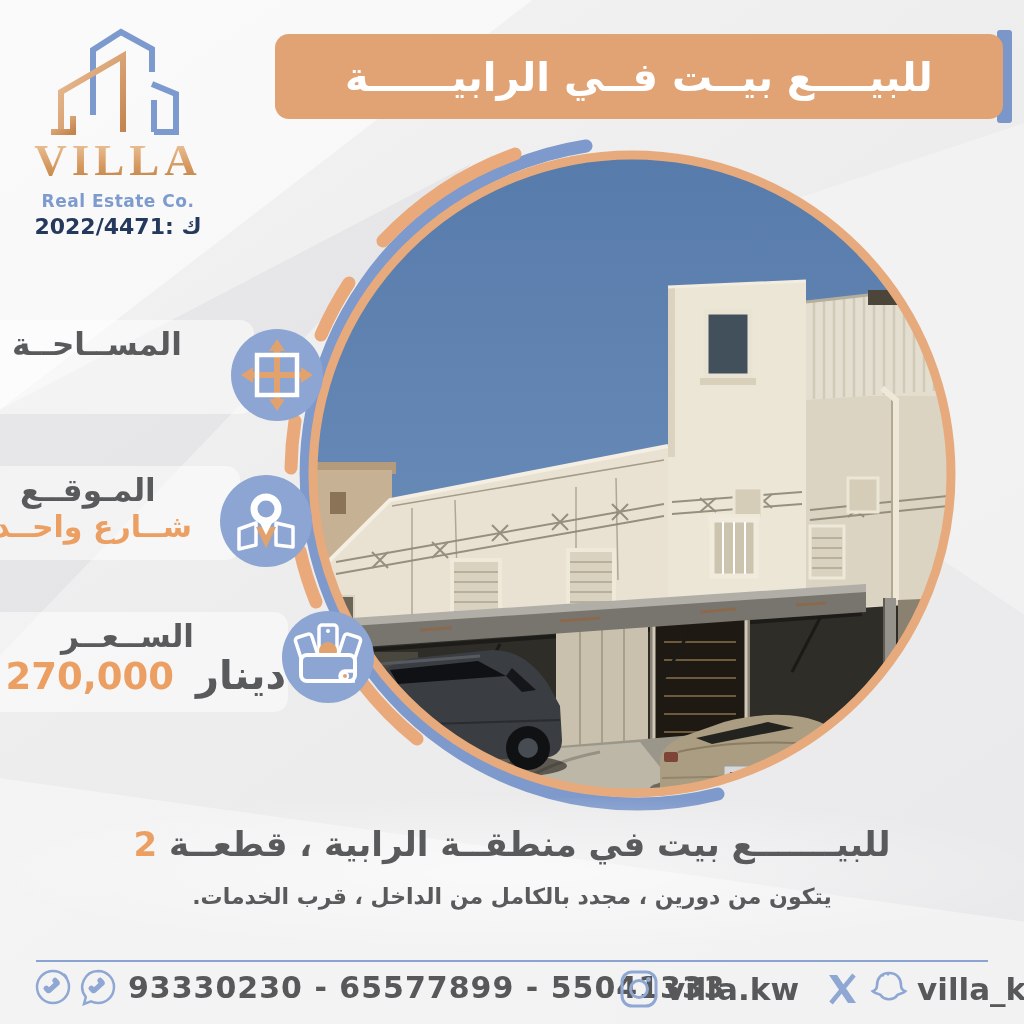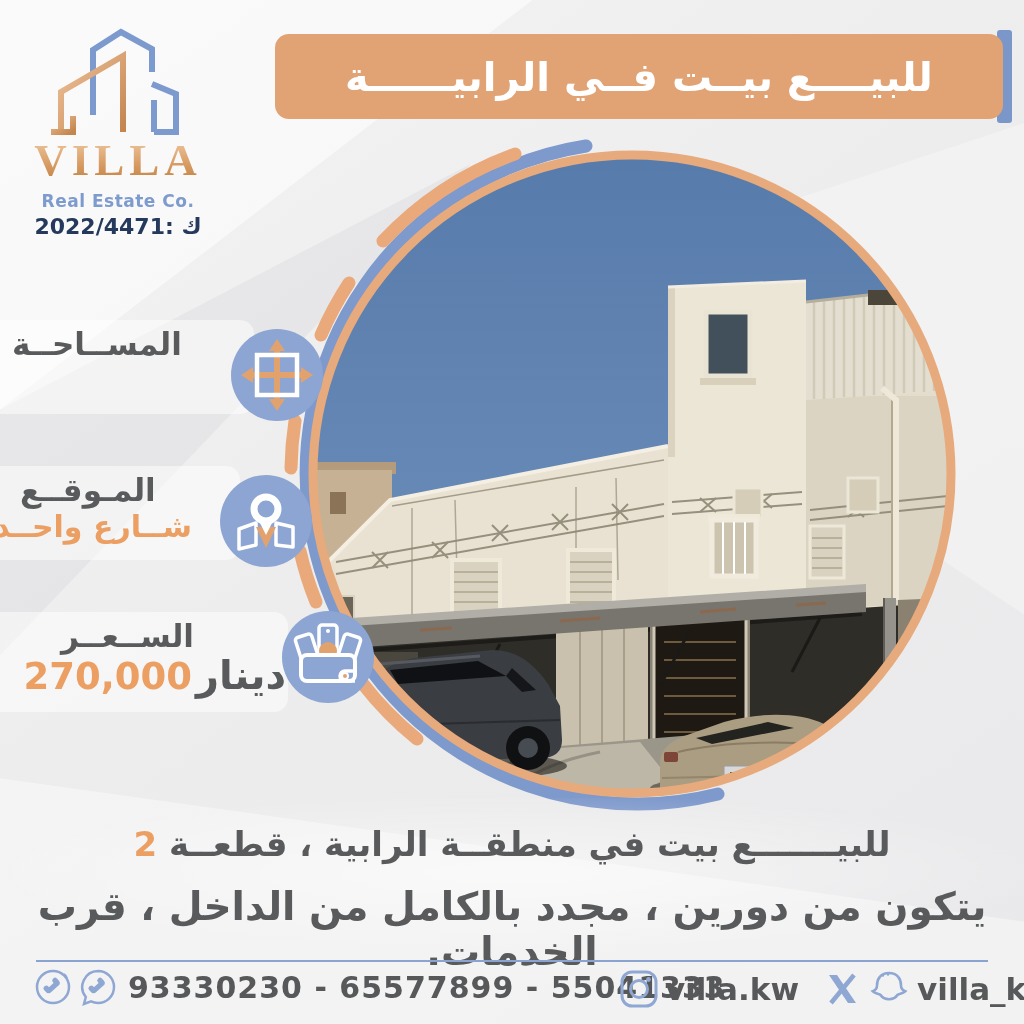--- a/index.html
+++ b/index.html
@@ -36,21 +36,21 @@
   
   .band{position:absolute;left:0;background:rgba(255,255,255,.5);border-radius:0 14px 14px 0;}
   .spec-label{position:absolute;direction:rtl;text-align:left;color:#595a5c;font-weight:bold;font-size:31px;white-space:nowrap;}
   .spec-value{position:absolute;display:flex;justify-content:flex-end;align-items:baseline;white-space:nowrap;}
   .orange{color:#ec9f63;}
   .dark{color:#595a5c;}
 
   
   .desc-glow{position:absolute;left:0;top:798px;width:1024px;height:150px;background:radial-gradient(ellipse at 50% 50%,rgba(255,255,255,.55),rgba(255,255,255,0) 75%);}
   .desc1{position:absolute;left:0;top:824px;width:1024px;text-align:center;direction:rtl;font-size:34px;font-weight:bold;color:#595a5c;}
-  .desc2{position:absolute;left:0;top:884px;width:1024px;text-align:center;direction:rtl;font-size:39px;font-weight:bold;color:#595a5c;}
+  .desc2{position:absolute;left:0;top:884px;width:1024px;text-align:center;direction:rtl;font-size:22px;font-weight:bold;color:#595a5c;}
   .desc1 .hl{color:#ec9f63;}
 
   
   .footer-line{position:absolute;left:36px;top:960px;width:952px;height:2px;background:#8aa3d0;}
   .footer{position:absolute;left:0;top:968px;width:1024px;height:56px;}
   .fgroup{position:absolute;display:flex;align-items:center;}
   .fg-left{left:34px;top:0;gap:6px;}
   .fg-right{left:618px;top:0;gap:5px;}
   .fnum{color:#57585a;font-weight:bold;font-size:30px;letter-spacing:1px;white-space:nowrap;margin-left:4px;}
   .fhandle{color:#57585a;font-weight:bold;font-size:31px;white-space:nowrap;}
@@ -363,21 +363,21 @@
   </svg>
 
   <div class="spec-label" style="top:326px;left:12px;width:200px;">المســاحــة</div>
 
   <div class="spec-label" style="top:472px;left:20px;width:184px;">المـوقــع</div>
   <div class="spec-value" style="top:509px;left:20px;width:172px;">
     <span class="orange" dir="rtl" style="font-size:30px;font-weight:bold;">شــارع واحــد</span>
   </div>
 
   <div class="spec-label" style="top:618px;left:20px;width:224px;margin-left:41px;">الســعــر</div>
-  <div class="spec-value" style="top:652px;left:20px;width:266px;gap:4px;">
+  <div class="spec-value" style="top:652px;left:20px;width:266px;gap:22px;">
     <span class="orange" style="font-size:37px;font-weight:bold;">270,000</span>
     <span class="dark" dir="rtl" style="font-size:40px;font-weight:bold;">دينار</span>
   </div>
 
   <div class="desc-glow"></div>
   <div class="desc1">
     <span>للبيـــــــع بيت في منطقــة الرابية ، قطعــة</span>
     <span class="hl">2</span>
   </div>
   <div class="desc2">يتكون من دورين ، مجدد بالكامل من الداخل ، قرب الخدمات.</div>

